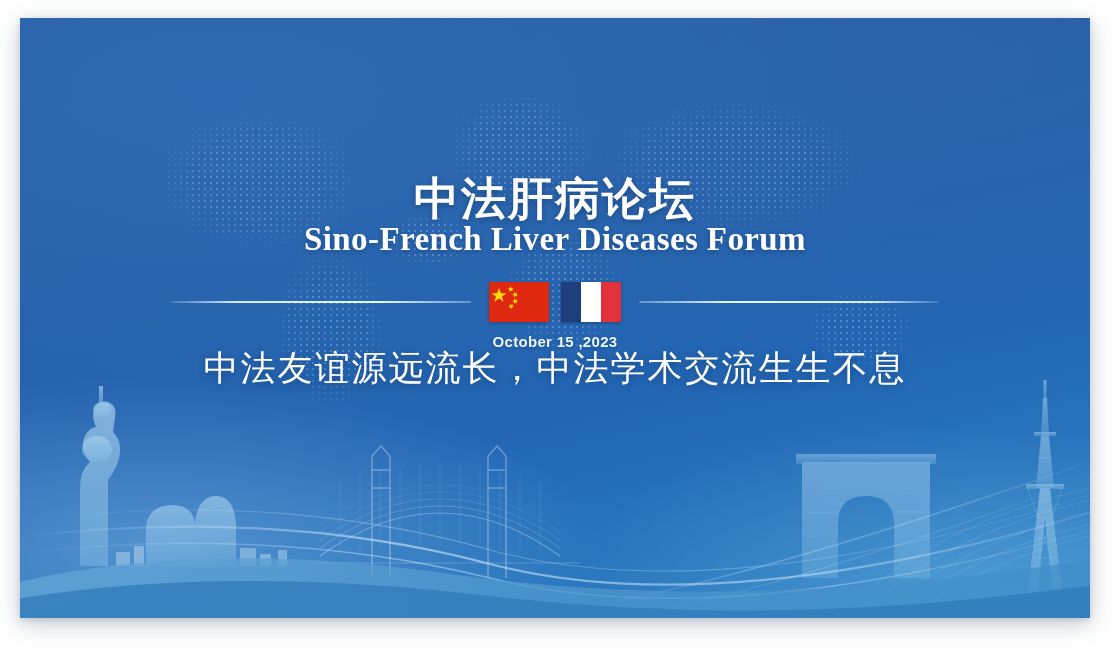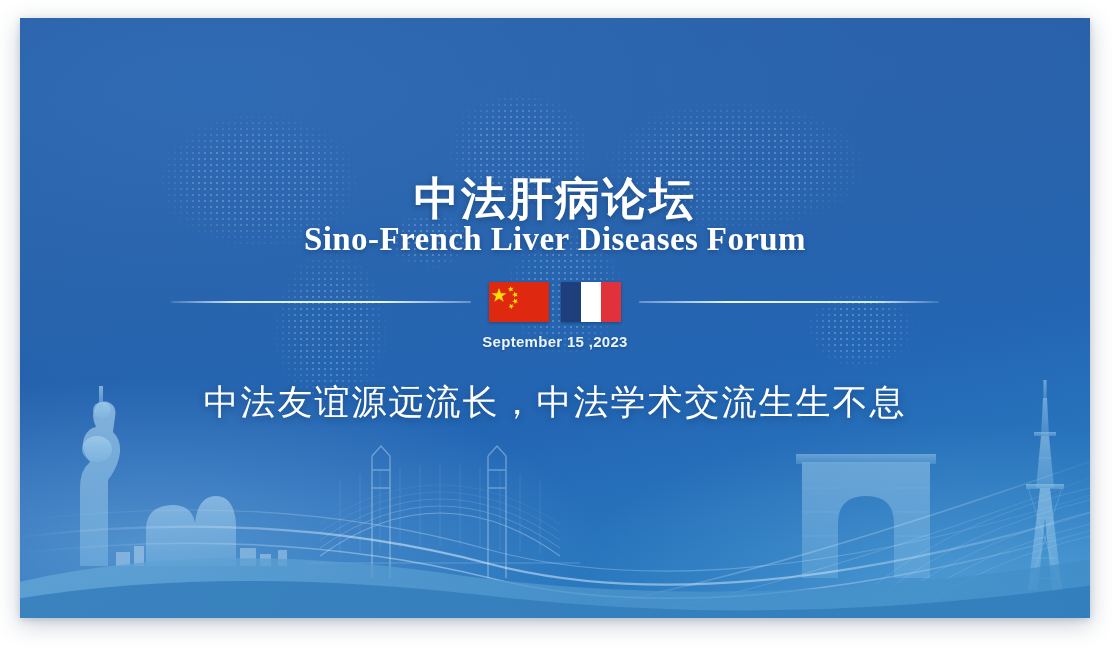--- a/index.html
+++ b/index.html
@@ -151,21 +151,20 @@
     margin-top: 11px;
     font-size: 15px;
     font-weight: 600;
     letter-spacing: .3px;
     color: #eaf5ff;
     text-shadow: 0 1px 3px rgba(10,40,80,.40);
     white-space: nowrap;
   }
 
   .tagline {
-    margin-top: 34px;
     font-family: "Liberation Sans", "DejaVu Sans", sans-serif;
     font-weight: 400;
     font-size: 35px;
     letter-spacing: 2px;
     color: #ffffff;
     text-shadow: 0 2px 7px rgba(10, 40, 80, .45);
     line-height: 1;
     white-space: nowrap;
   }
 </style>
@@ -339,19 +338,19 @@
           <svg class="flag" viewBox="0 0 30 20">
             <rect x="0" width="10" height="20" fill="#1f3e7c"></rect>
             <rect x="10" width="10" height="20" fill="#ffffff"></rect>
             <rect x="20" width="10" height="20" fill="#e1313b"></rect>
           </svg>
         </div>
 
         <div class="rule right"></div>
       </div>
 
-      <div class="date">September 15 ,2023</div>
+      <div class="date">October 15 ,2023</div>
 
       <div class="tagline">中法友谊源远流长，中法学术交流生生不息</div>
 
     </div>
   </div>
 </div>
 
 </body></html>

